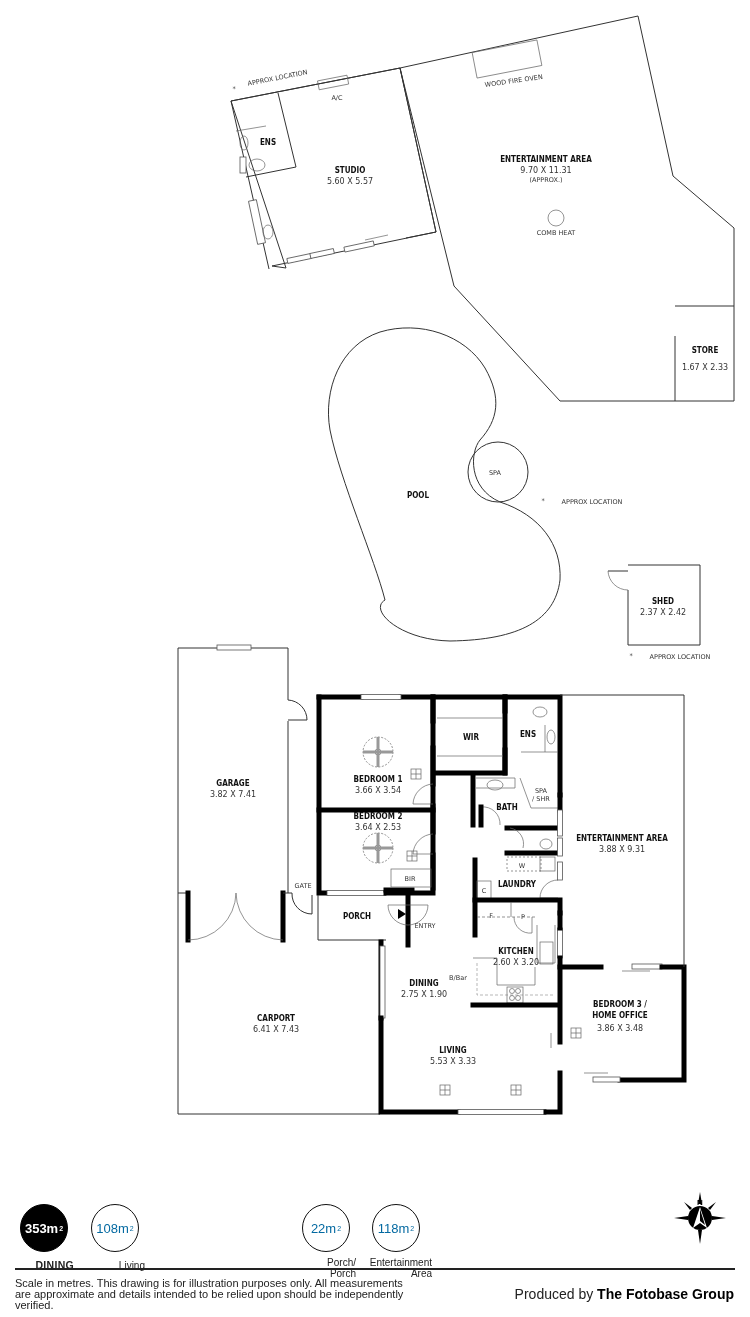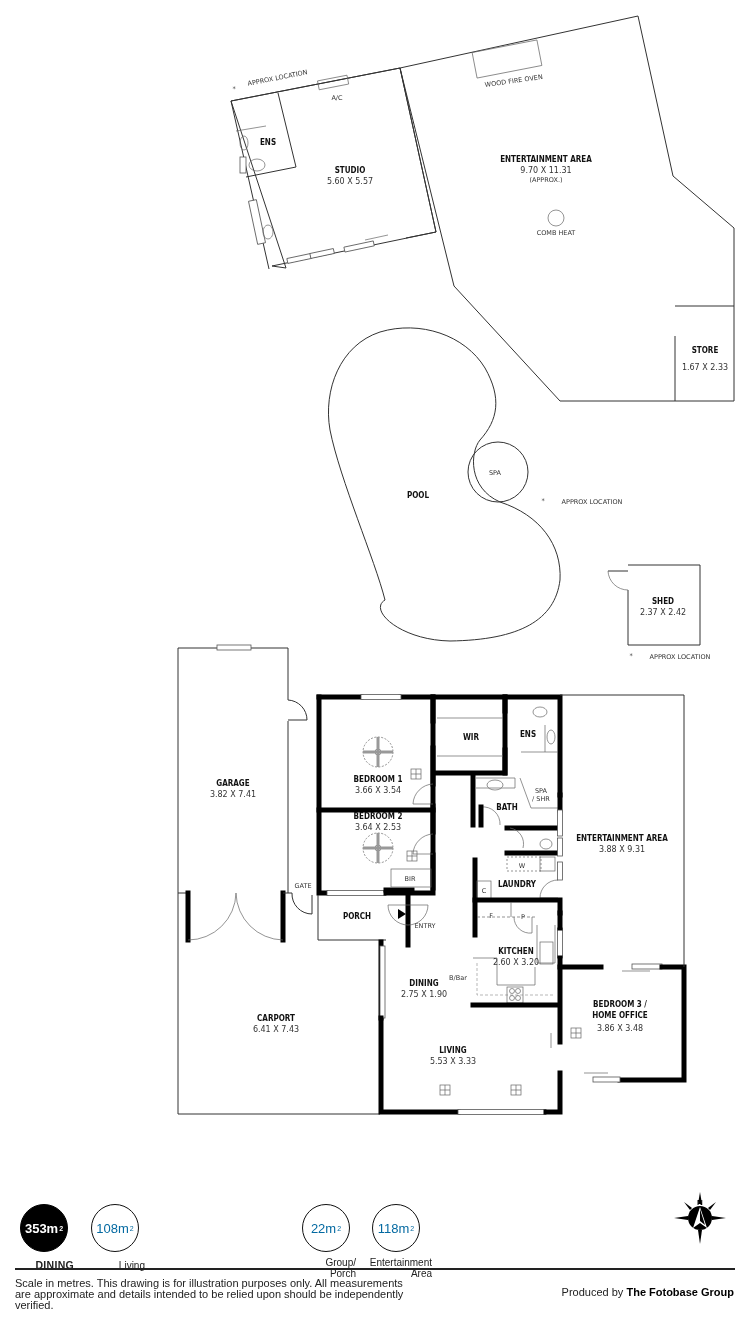--- a/index.html
+++ b/index.html
@@ -16,21 +16,21 @@
 
   .legend { position:absolute; left:14px; top:1188px; width:440px; height:80px; }
   .area { position:absolute; top:16px; width:60px; text-align:right; }
   .circle { width:48px; height:48px; border-radius:50%; border:1.5px solid #111; margin:0 auto; display:flex; align-items:center; justify-content:center; font-family:"Liberation Sans", sans-serif; font-size:13px; color:#0369a1; box-sizing:border-box; }
   .circle sup { font-size:7px; margin-left:1px; }
   .circle.total { background:#000; color:#fff; border-color:#000; font-weight:bold; }
   .alabel { font-family:"Liberation Sans", sans-serif; font-size:10px; color:#222; line-height:11px; margin-top:5px; }
   .alabel.total { font-weight:bold; font-size:10.5px; letter-spacing:0.3px; margin-top:8px; }
   .rule { position:absolute; left:15px; top:1268px; width:720px; height:1.5px; background:#222; }
   .disclaimer { position:absolute; left:15px; top:1278px; width:400px; font-family:"Liberation Sans", sans-serif; font-size:11px; line-height:11px; color:#222; }
-  .producer { position:absolute; right:16px; top:1286px; font-family:"Liberation Sans", sans-serif; font-size:11px; color:#222; }
+  .producer { position:absolute; right:16px; top:1286px; font-family:"Liberation Sans", sans-serif; font-size:14px; color:#222; }
   .producer b { font-weight:bold; color:#000; }
   .compass { position:absolute; left:672px; top:1190px; width:56px; height:56px; }
 </style>
 </head>
 <body>
 
 <svg id="plan" viewBox="0 0 750 1150" xmlns="http://www.w3.org/2000/svg">
 
   <g>
     <polygon class="thin" points="231,101 400,68 436,232 272,266 286,268"></polygon>
@@ -274,21 +274,21 @@
         <span>108m</span>
         <sup>2</sup>
       </div>
     <div class="alabel" style="margin-top:8px">Living</div>
   </div>
   <div class="area" style="left:282px">
     <div class="circle">
         <span>22m</span>
         <sup>2</sup>
       </div>
-    <div class="alabel"><span>Group/</span><br><span>Porch</span></div>
+    <div class="alabel"><span>Porch/</span><br><span>Porch</span></div>
   </div>
   <div class="area" style="left:346px;width:72px">
     <div class="circle">
         <span>118m</span>
         <sup>2</sup>
       </div>
     <div class="alabel"><span>Entertainment</span><br><span>Area</span></div>
   </div>
 </div>
 

